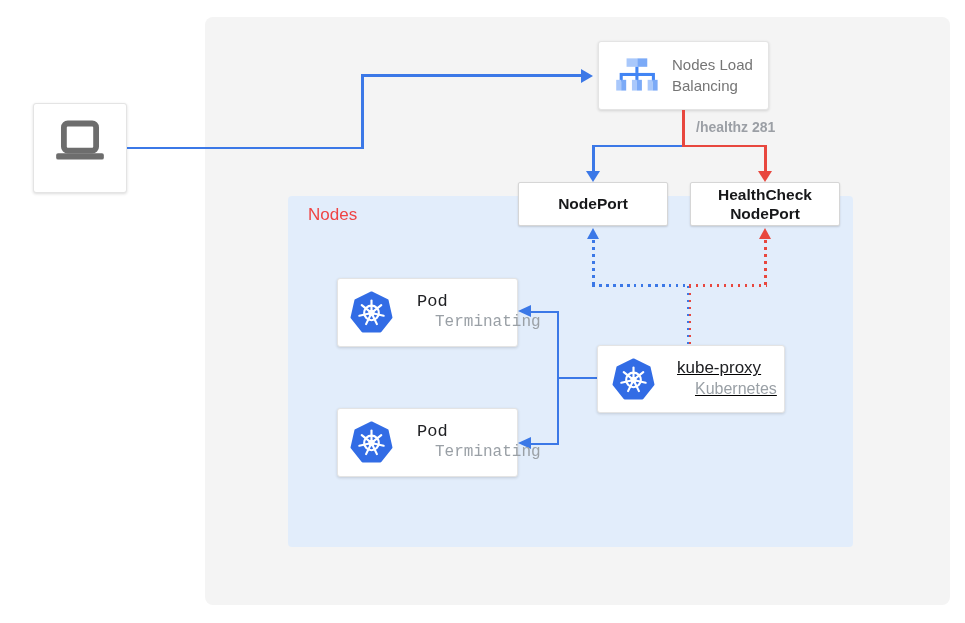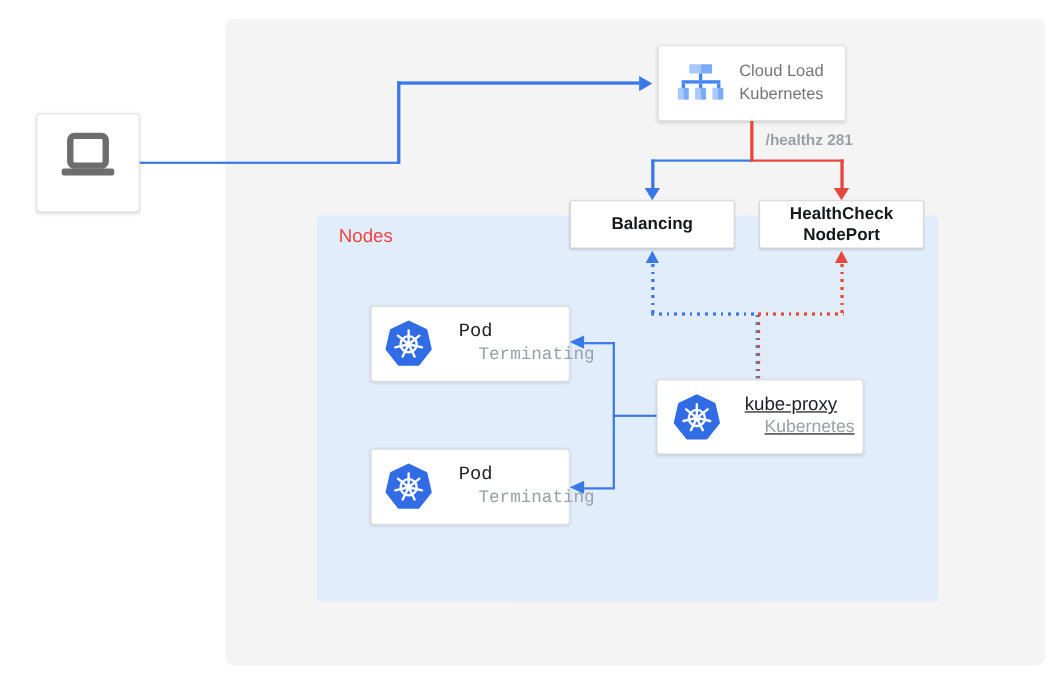--- a/index.html
+++ b/index.html
@@ -99,34 +99,34 @@
       <rect x="10" y="23" width="4" height="7" fill="#4285f4"></rect>
       <rect x="30.5" y="23" width="4" height="7" fill="#4285f4"></rect>
       <rect x="52" y="23" width="4" height="7" fill="#4285f4"></rect>
       <rect x="5.5" y="28" width="6.5" height="14" fill="#a9c8fb"></rect>
       <rect x="12" y="28" width="6.5" height="14" fill="#7baaf7"></rect>
       <rect x="26" y="28" width="6.5" height="14" fill="#a9c8fb"></rect>
       <rect x="32.5" y="28" width="6.5" height="14" fill="#7baaf7"></rect>
       <rect x="46.5" y="28" width="6.5" height="14" fill="#a9c8fb"></rect>
       <rect x="53" y="28" width="6.5" height="14" fill="#7baaf7"></rect>
     </svg>
-    <div class="clb-label">Cloud Load Kubernetes</div>
+    <div class="clb-label">Nodes Load Balancing</div>
   </div>
 
   <div class="ln-red" style="left:682px;top:110px;width:2.5px;height:37px;"></div>
   <div class="healthz">/healthz 281</div>
   <div class="ln" style="left:592px;top:144.5px;width:92px;height:2.5px;"></div>
   <div class="ln-red" style="left:682px;top:144.5px;width:84.5px;height:2.5px;"></div>
   <div class="ln" style="left:592px;top:144.5px;width:2.5px;height:26px;"></div>
   <div class="arr arr-down-blue" style="left:586.2px;top:170.5px;"></div>
   <div class="ln-red" style="left:764px;top:144.5px;width:2.5px;height:26px;"></div>
   <div class="arr arr-down-red" style="left:758.2px;top:170.5px;"></div>
 
   <div class="port-card" style="left:518px;top:182px;width:150px;height:44px;">
-    <span>Balancing</span>
+    <span>NodePort</span>
   </div>
   <div class="port-card" style="left:690px;top:182px;width:150px;height:44px;padding:2px 18px;">
     <span>HealthCheck NodePort</span>
   </div>
 
   <div class="arr arr-up-blue" style="left:586.7px;top:227.5px;"></div>
   <div class="dot-v-blue" style="left:592px;top:240px;height:45px;"></div>
   <div class="arr arr-up-red" style="left:758.7px;top:227.5px;"></div>
   <div class="dot-v-red" style="left:764px;top:240px;height:45px;"></div>
   <div class="dot-h-blue" style="left:592px;top:284px;width:96px;"></div>

